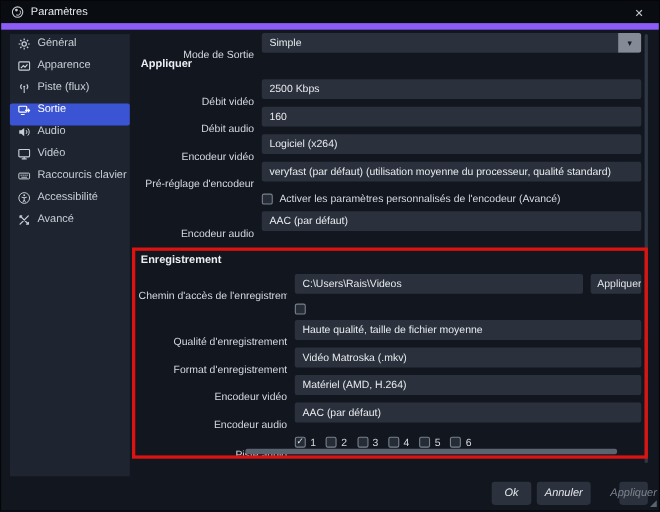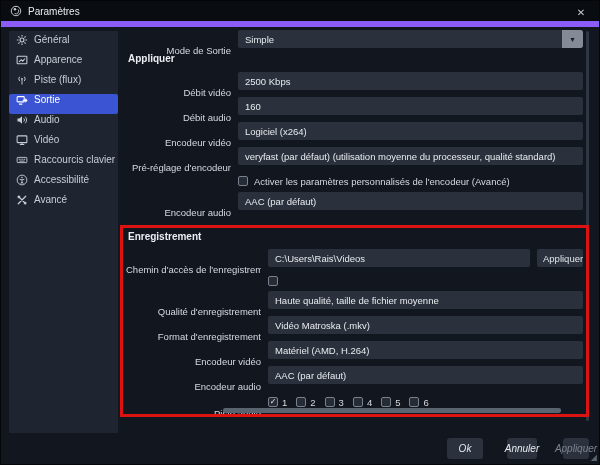--- a/index.html
+++ b/index.html
@@ -88,21 +88,21 @@
     border:3px solid #dc1310; pointer-events:none; z-index:20;
   }
   
   .footer-btn {
     position:absolute; top:437px; height:21px; background:#2c323d;
     border:none; border-radius:3px; color:#e6e9ed; font-size:10px;
     font-family:"Liberation Sans", sans-serif; cursor:pointer;
     display:flex; align-items:center; justify-content:center;font-style:italic;
   }
   .btn-ok { right:116px; width:36px; }
-  .btn-cancel { right:62px; width:30px; }
+  .btn-cancel { right:62px; width:49px; }
   .btn-apply { right:10px; width:26px; color:#7c838d; }
   .resize-grip { position:absolute; right:2px; bottom:2px; font-size:8px; color:#5a6370; }
 </style>
 </head>
 <body>
 
 <div class="titlebar">
   <span style="display:flex">
     <svg width="12" height="12" viewBox="0 0 16 16" fill="none" stroke="#c9ced6" stroke-width="1.3">
       <circle cx="8" cy="8" r="6.3"></circle>

